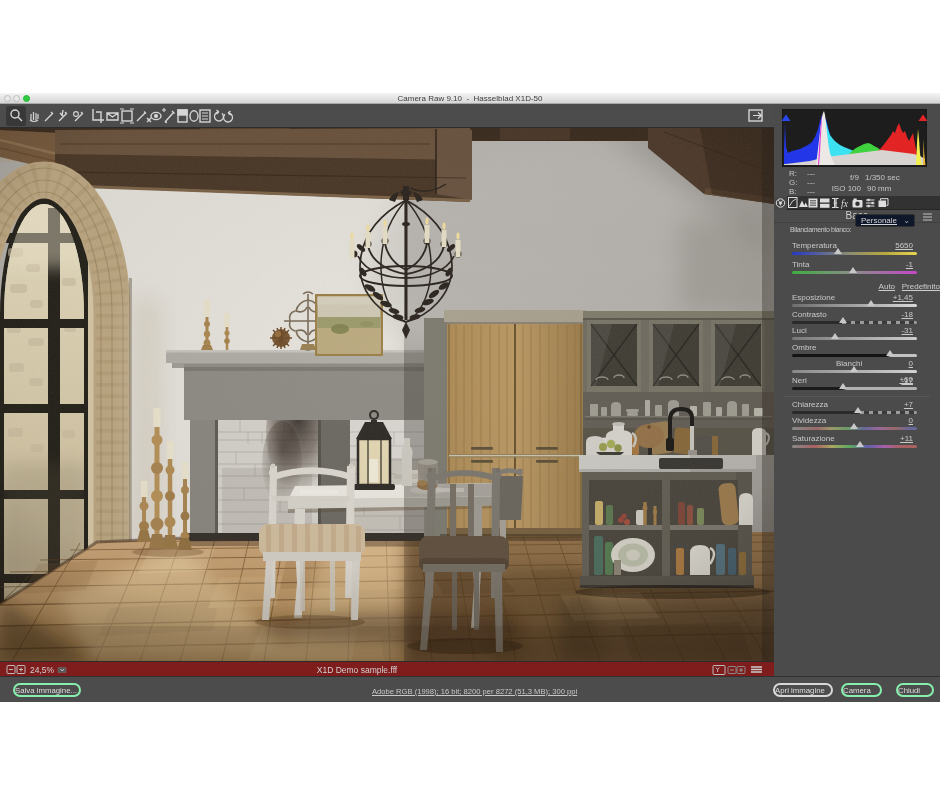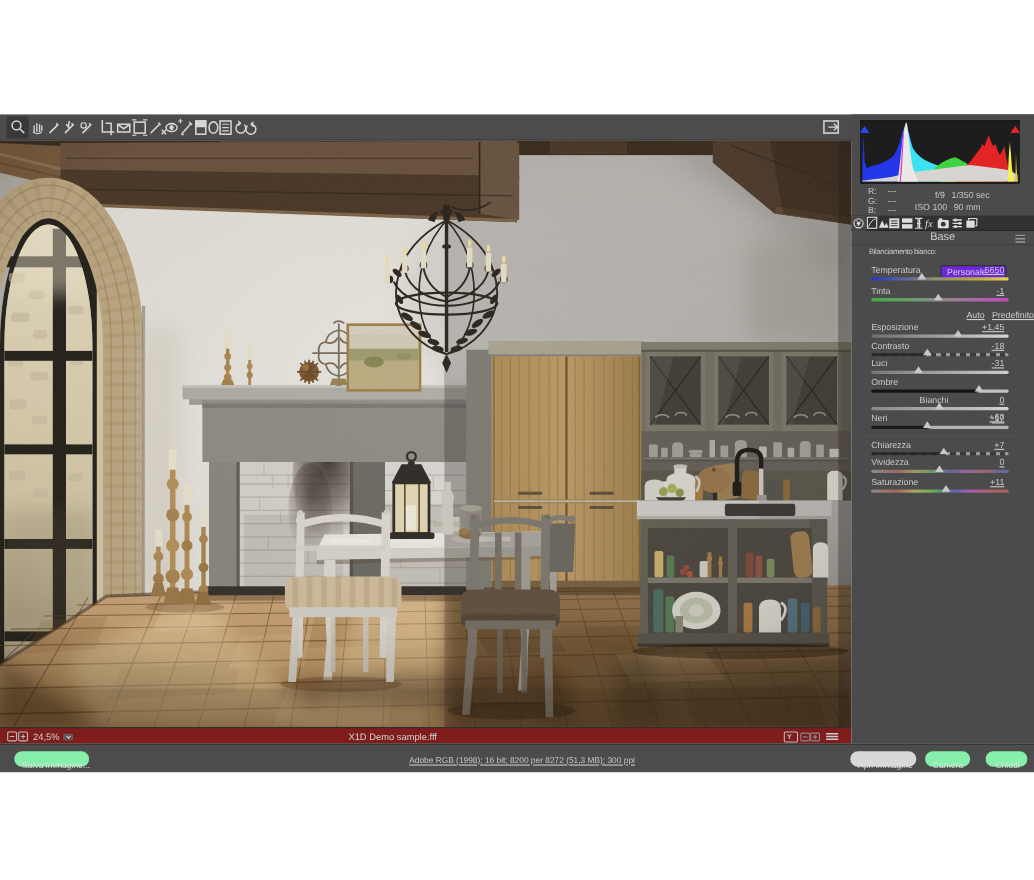--- a/index.html
+++ b/index.html
@@ -13,30 +13,36 @@
   
   #toolbar{left:0;top:104px;width:940px;height:24px;background:#4c4c4c;border-bottom:1px solid #2c2c2c;}
   
   #photo{left:0;top:128px;width:774px;height:533px;background:#8a8a8a;}
   
   #status{left:0;top:661px;width:774px;height:15px;background:#7f1d1d;border-top:1px solid #2c2c2c;color:#ccc;font-size:8px;}
   
   #panel{left:774px;top:128px;width:166px;height:548px;background:#4b4b4b;color:#c9c9c9;font-size:9px;}
   
   #bottombar{left:0;top:676px;width:940px;height:26px;background:#4c4c4c;border-top:1px solid #303030;}
-  .btn{position:absolute;height:14px;border:7px solid #86efac;border-radius:8px;color:#dedede;font-size:7.8px;line-height:12px;text-align:right;background:#4c4c4c;white-space:nowrap;}
+  .btn{position:absolute;height:14px;border:2px solid #86efac;border-radius:8px;color:#dedede;font-size:7.8px;line-height:12px;text-align:left;background:#4c4c4c;white-space:nowrap;}
   .slider-label{position:absolute;left:18px;color:#c9c9c9;font-size:8px;}
   .slider-val{position:absolute;right:27px;color:#c9c9c9;font-size:8px;text-decoration:underline;}
   .track{position:absolute;left:18px;width:125px;height:3px;border-radius:2px;background:#888;}
   .thumb{position:absolute;width:0;height:0;border-left:4.5px solid transparent;border-right:4.5px solid transparent;border-bottom:6.5px solid #c8c8c8;top:-4px;}
 </style>
 </head>
 <body>
 <div id="page">
 
+  <div id="titlebar" class="abs">
+    <div class="tl abs" style="left:4px;border:1px solid #bdbdbd;background:#e9e9e9;"></div>
+    <div class="tl abs" style="left:13px;border:1px solid #bdbdbd;background:#e9e9e9;"></div>
+    <div class="tl abs" style="left:23px;background:#2ecc40;border:1px solid #24b437;"></div>
+    <div id="title">Camera Raw 9.10&nbsp; -&nbsp; Hasselblad X1D-50</div>
+  </div>
 
   <div id="toolbar" class="abs">
     <svg width="940" height="24" style="position:absolute;left:0;top:0">
       <rect x="6" y="2" width="20" height="20" rx="2" fill="#383838"></rect>
       <g stroke="#d6d6d6" stroke-width="1.4" fill="none">
 
         <circle cx="15" cy="10" r="4"></circle>
           <line x1="18" y1="13" x2="22" y2="17"></line>
 
         <path d="M31 16 L31 10 M33.5 16 L33.5 8 M36 16 L36 9 M38 15 L38 10 M30 16 q4 3 8 0" stroke-width="1.2"></path>
@@ -794,21 +800,21 @@
     </svg>
 
     <div class="abs" style="left:0;top:106px;width:166px;height:13px;border-bottom:1px solid #404040;">
       <div style="text-align:center;font-size:10px;color:#cdcdcd;line-height:12px;">Base</div>
       <svg width="9" height="8" style="position:absolute;right:8px;top:3px;">
           <path d="M0 1 h9 M0 4 h9 M0 7 h9" stroke="#9a9a9a" stroke-width="1.3"></path>
         </svg>
     </div>
 
     <div class="abs" style="left:16px;top:122px;font-size:7px;letter-spacing:-0.35px;color:#c9c9c9;">Bilanciamento bianco:</div>
-    <div class="abs" style="left:81px;top:137px;width:60px;height:13px;background:#6d28d9;border:1px solid #2f2f2f;border-radius:2px;color:#d6d6d6;font-size:8px;line-height:11px;padding-left:5px;">Personale<span style="position:absolute;right:4px;top:0;color:#aaa;font-size:8px;">⌄</span></div>
+    <div class="abs" style="left:81px;top:110px;width:60px;height:13px;background:#0f172a;border:1px solid #2f2f2f;border-radius:2px;color:#d6d6d6;font-size:8px;line-height:11px;padding-left:5px;text-decoration:underline;">Personale<span style="position:absolute;right:4px;top:0;color:#aaa;font-size:8px;">⌄</span></div>
 
     <div class="slider-label" style="top:137px;">Temperatura</div>
       <div class="slider-val" style="top:137px;">5650</div>
     <div class="track" style="top:148px;background:linear-gradient(90deg,#2438c8,#8c8c74 45%,#b8a93e 75%,#e8d44f);">
         <div class="thumb" style="left:41.5px;"></div>
       </div>
 
     <div class="slider-label" style="top:156px;">Tinta</div>
       <div class="slider-val" style="top:156px;">-1</div>
     <div class="track" style="top:167px;background:linear-gradient(90deg,#3fae3f,#8c8c8c 50%,#c845c8);">

